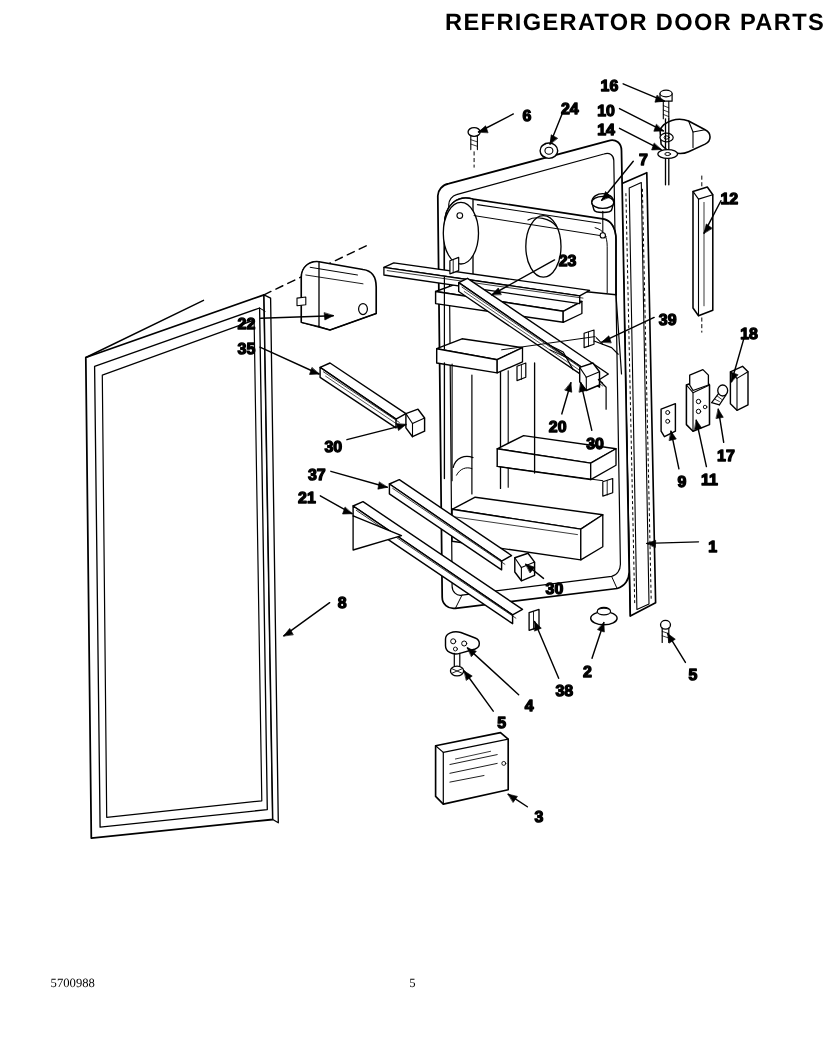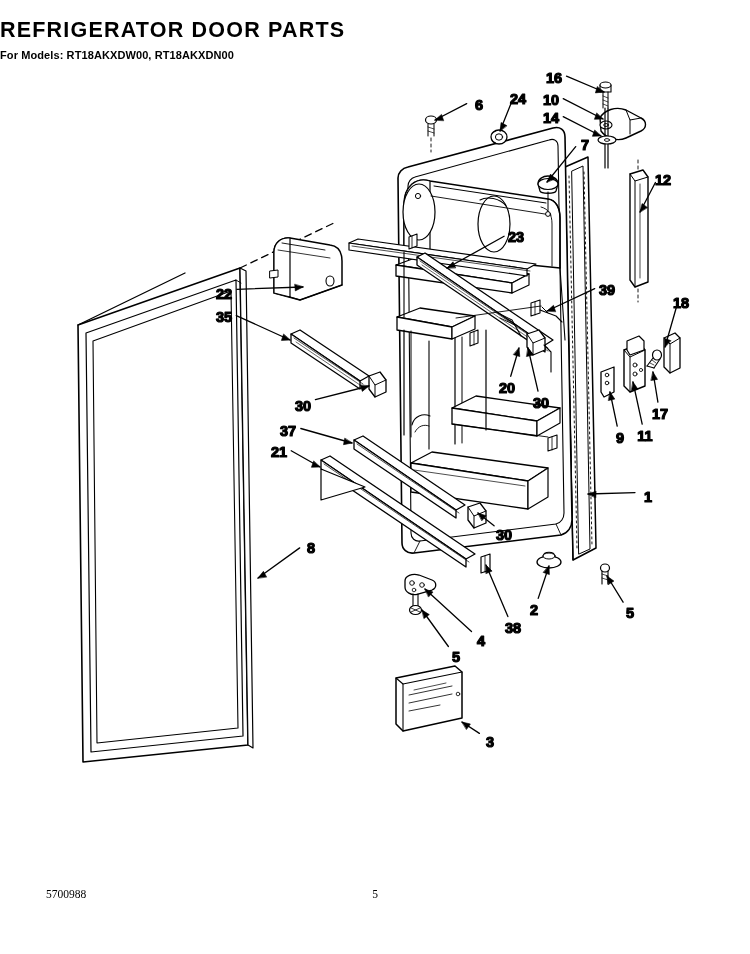--- a/index.html
+++ b/index.html
@@ -15,22 +15,22 @@
     font-family: "Liberation Sans", sans-serif;
     color: #000000;
     overflow: hidden;
   }
 
   
   #header {
     position: absolute;
     top: 0; left: 0;
     width: 750px;
-    text-align: left;
-    padding-top: 20px;
+    text-align: right;
+    padding-top: 10px;
   }
   #page-title {
     font-family: "Liberation Sans", sans-serif;
     font-weight: bold;
     font-size: 21.5px;
     letter-spacing: 1.2px;
     line-height: 1;
     margin: 0;
   }
   #models-line {
@@ -78,21 +78,20 @@
     font-weight: bold;
     font-size: 14.5px;
     fill: #000;
   }
 </style>
 </head>
 <body>
 
 <div id="header">
   <div id="page-title">REFRIGERATOR DOOR PARTS</div>
-  <div id="models-line">For Models: RT18AKXDW00, RT18AKXDN00</div>
 </div>
 
 <div id="drawing">
 <svg width="750" height="954" viewBox="0 0 750 954" xmlns="http://www.w3.org/2000/svg" fill="none" stroke="#000" stroke-width="1.4" stroke-linejoin="round" stroke-linecap="round">
 
   <g>
 
     <path d="M78 325 L240 268 L248 745 L83 762 Z" fill="#fff" stroke="#000" stroke-width="1.6"></path>
     <path d="M86 333 L236 280 L243 736 L91 752 Z" fill="#fff" stroke="#000" stroke-width="1.2"></path>
     <path d="M93 341 L231 291 L238 728 L97 743 Z" fill="#fff" stroke="#000" stroke-width="1.1"></path>

